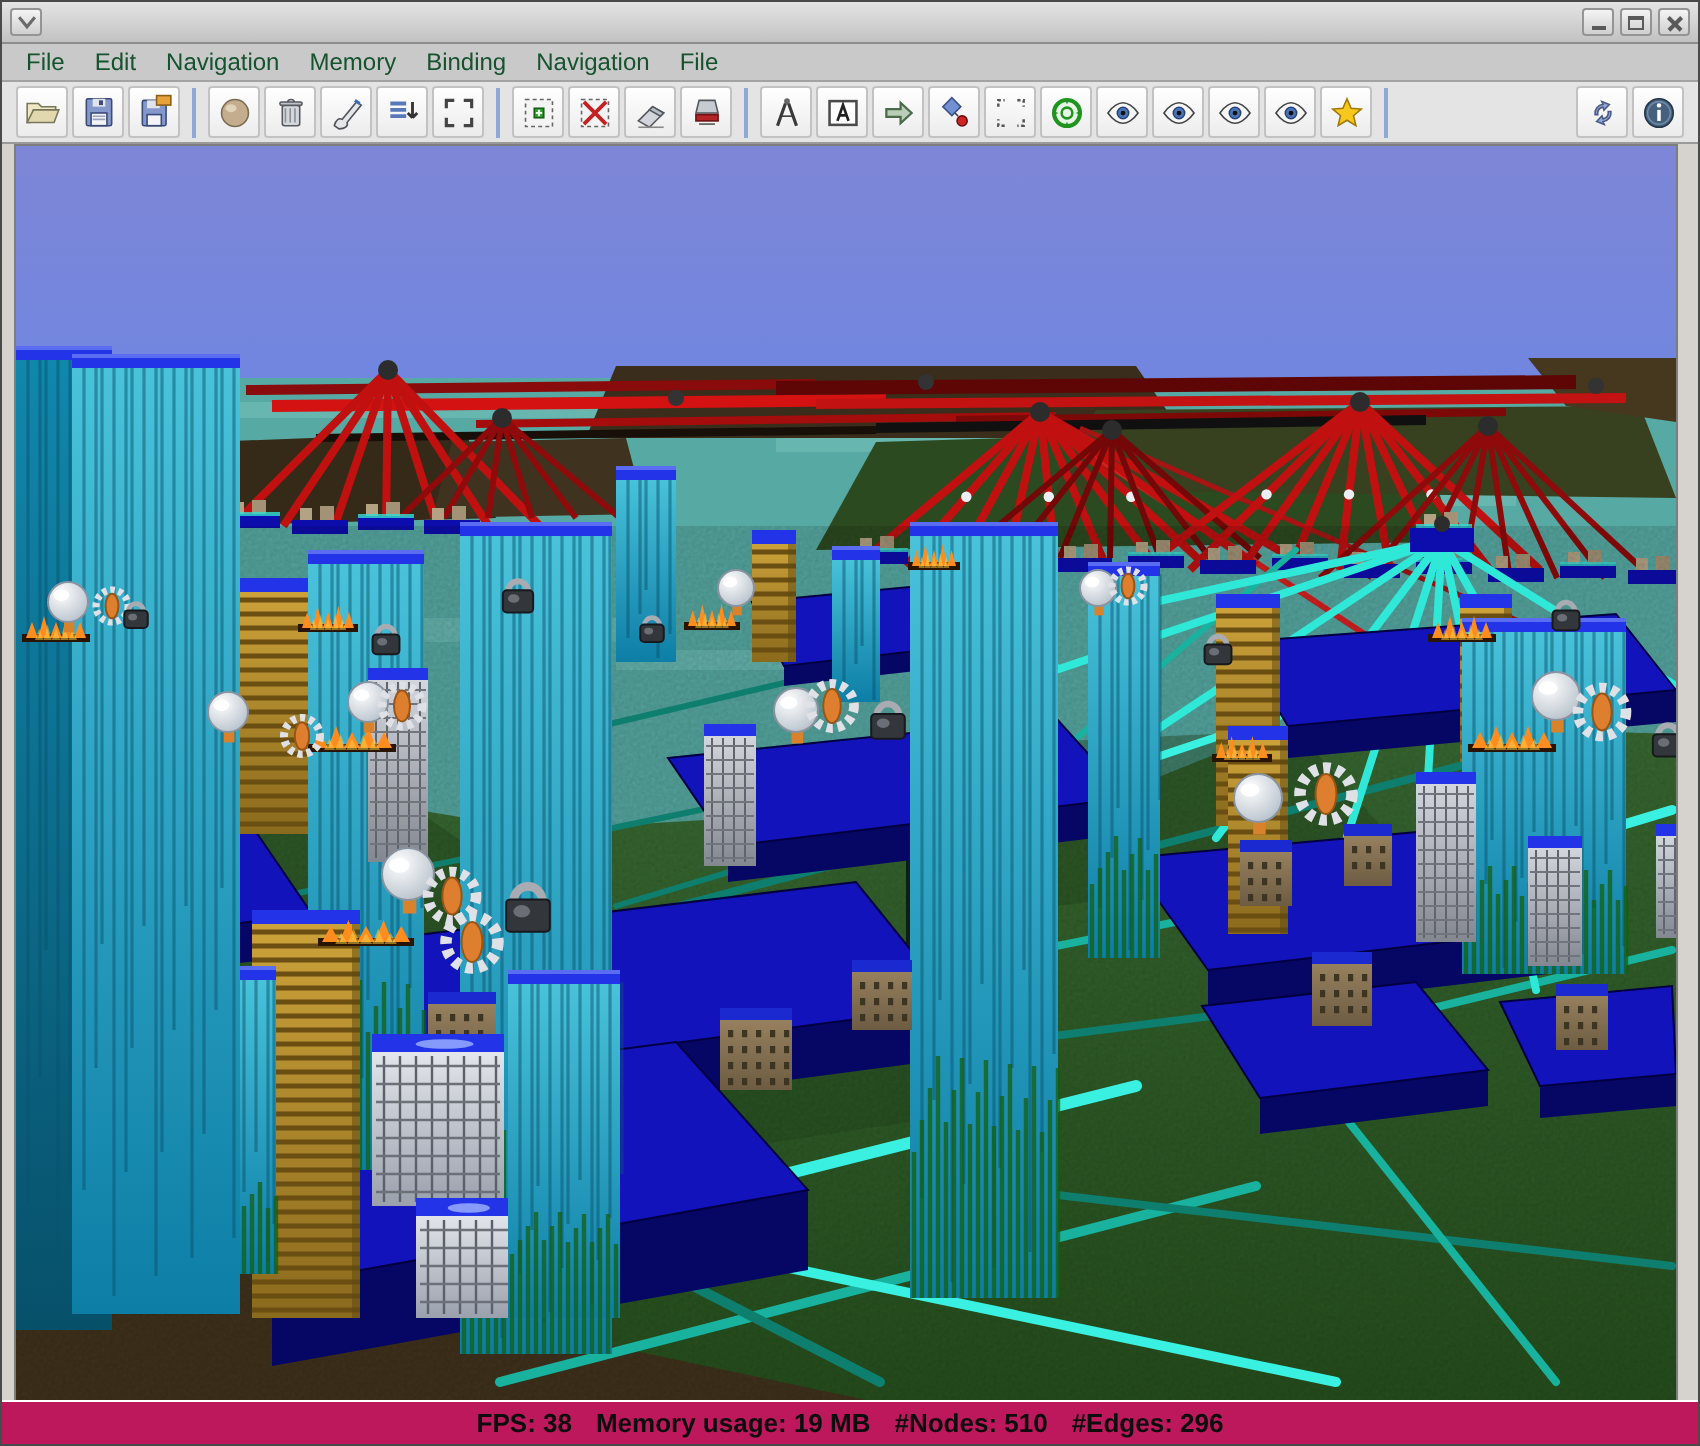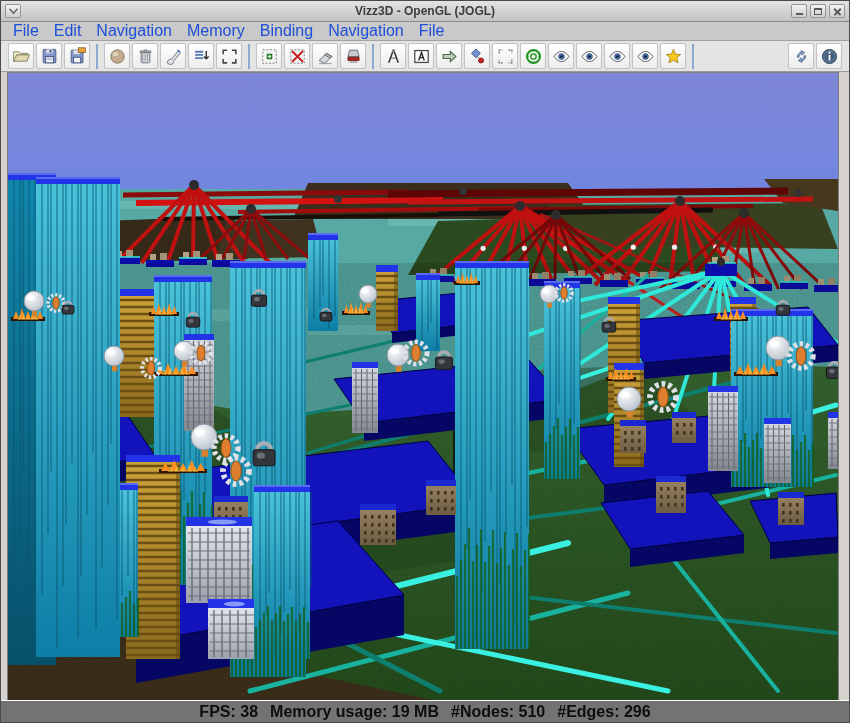--- a/index.html
+++ b/index.html
@@ -16,52 +16,51 @@
   #win-icon{margin-left:4px;}
   #win-controls{position:absolute;right:4px;top:3px;display:flex;gap:3px;}
   .g-min{width:7px;height:2px;background:#5a5a5a;margin-top:6px;}
   .g-max{width:8px;height:7px;border:1px solid #5a5a5a;border-top:2px solid #5a5a5a;}
   .g-x{position:relative;width:9px;height:9px;}
   .g-x i{position:absolute;left:0;top:4px;width:9px;height:1.6px;background:#5a5a5a;}
   .g-x i:first-child{transform:rotate(45deg);} .g-x i:last-child{transform:rotate(-45deg);}
   
   #menubar{position:absolute;left:0;top:21px;right:0;height:19px;background:#c9c9c9;
     border-bottom:1px solid #a2a2a2;display:flex;align-items:center;padding-left:6px;}
-  .mitem{font-size:16px;color:#1d4ed8;padding:1px 6px;margin-right:3px;}
+  .mitem{font-size:12px;color:#14532d;padding:1px 6px;margin-right:3px;}
   
   #toolbar{position:absolute;left:0;top:40px;right:0;height:31px;background:#e4e4e4;
     border-bottom:1px solid #9a9a9a;display:flex;align-items:center;padding:0 6px;}
   .tbtn{width:26px;height:26px;margin:0 1px;background:linear-gradient(#ffffff,#ececec);
     border:1px solid #c2c2c2;border-radius:2px;display:flex;align-items:center;justify-content:center;}
   .tbtn svg{width:19px;height:19px;}
   .tsep{width:2px;height:25px;background:#8fa8cf;margin:0 5px;}
   #tb-right{margin-left:auto;display:flex;}
   
   #viewport{position:absolute;left:6px;top:71px;width:832px;height:630px;
     border:1px solid #7d7d7d;box-shadow:inset 1px 1px 0 #555;background:#000;}
   #scene{display:block;width:100%;height:100%;}
   
-  #statusbar{position:absolute;left:0;right:0;bottom:0;height:22px;background:#737373;
+  #statusbar{position:absolute;left:0;right:0;bottom:0;height:22px;background:#be185d;
     border-top:1px solid #ffffff;display:flex;align-items:center;justify-content:center;
-    font-size:16px;font-weight:bold;color:#0d0d0d;}
+    font-size:13px;font-weight:bold;color:#0d0d0d;}
   #statusbar span{margin:0 6px;}
   #st-fps{margin-right:12px;} #st-mem{margin-right:9px;text-align:right;} #st-nodes{margin-right:2px;}
 </style>
 </head>
 <body>
 
 <div id="win">
 
   <div id="titlebar">
     <div class="tb-btn" id="win-icon">
       <svg width="11" height="8" viewBox="0 0 14 10">
         <polyline points="2,2 7,8 12,2" fill="none" stroke="#6a6a6a" stroke-width="2"></polyline>
       </svg>
     </div>
-    <span id="title-text">Vizz3D - OpenGL (JOGL)</span>
     <div id="win-controls">
       <div class="tb-btn">
           <span class="g-min"></span>
         </div>
       <div class="tb-btn">
           <span class="g-max"></span>
         </div>
       <div class="tb-btn">
           <span class="g-x">
             <i></i>

